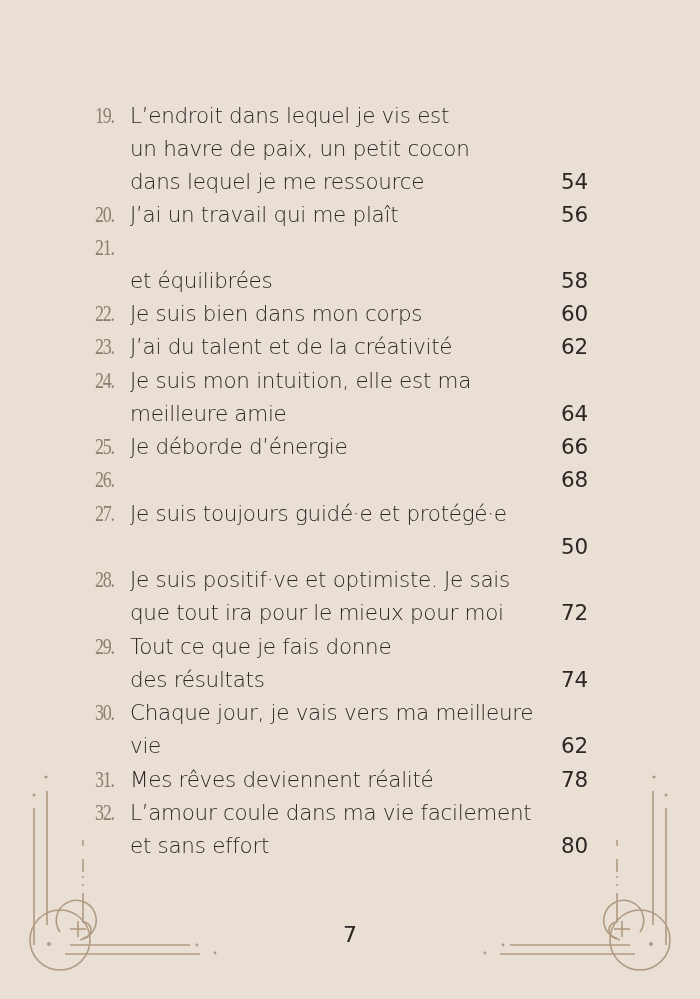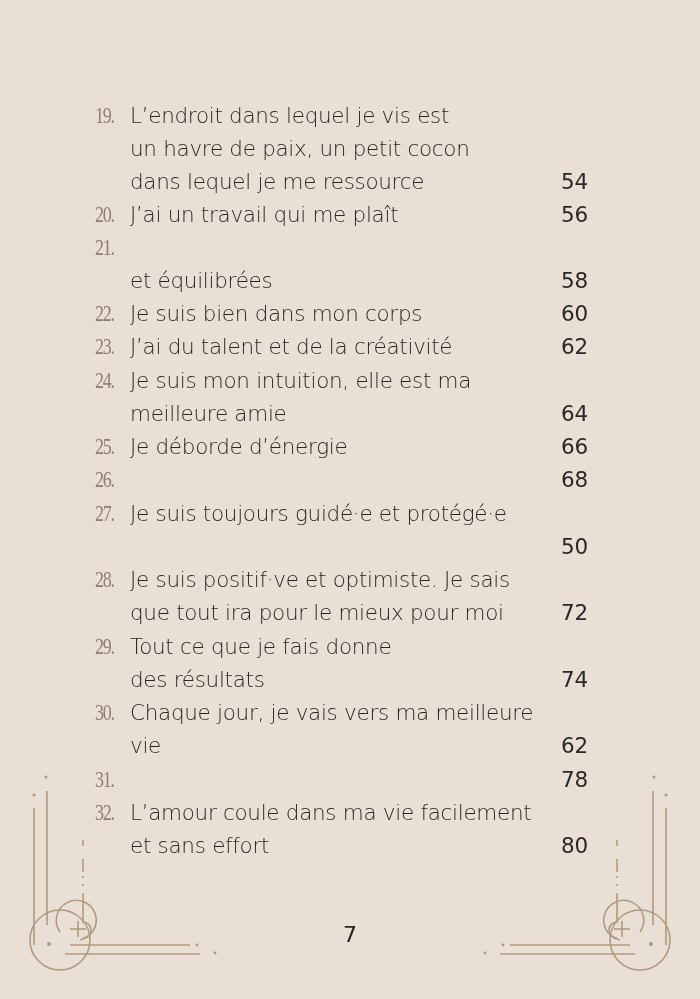--- a/index.html
+++ b/index.html
@@ -137,20 +137,21 @@
     <span class="text">Chaque jour, je vais vers ma meilleure</span>
   </div>
   <div class="line" style="top:630px">
     <span class="text">vie</span>
     <span class="lead" style="left:170px;width:381px"></span>
     <span class="page">62</span>
   </div>
 
   <div class="line" style="top:664px">
     <span class="num">31.</span>
+    <span class="text">Mes rêves deviennent réalité</span>
     <span class="lead" style="left:462px;width:89px"></span>
     <span class="page">78</span>
   </div>
 
   <div class="line" style="top:697px">
     <span class="num">32.</span>
     <span class="text">L’amour coule dans ma vie facilement</span>
   </div>
   <div class="line" style="top:730px">
     <span class="text">et sans effort</span>

